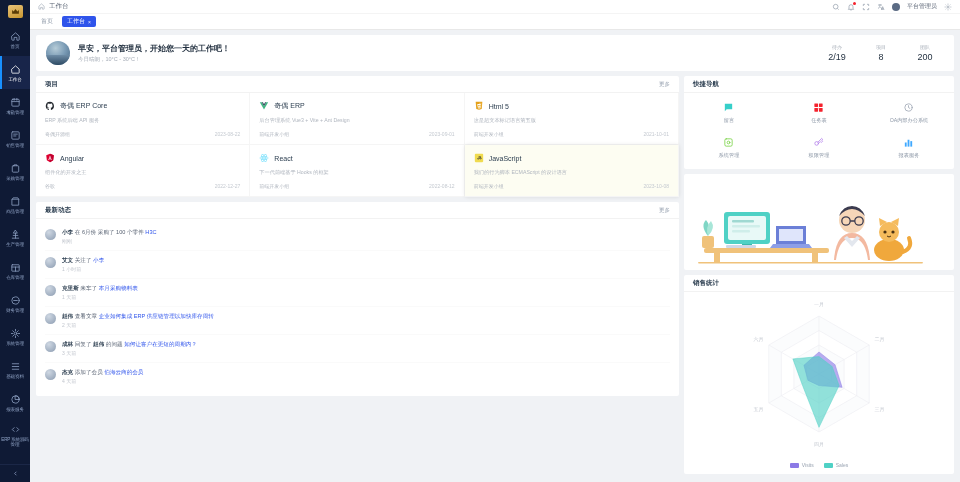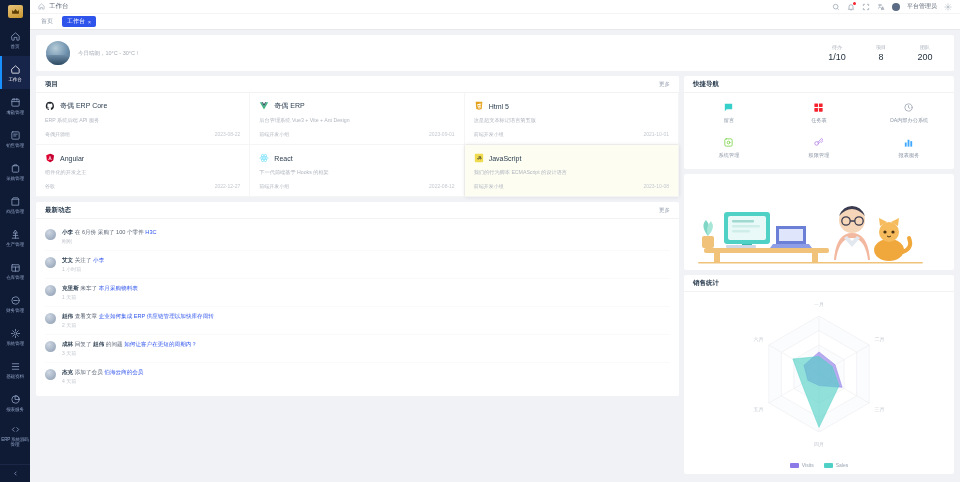--- a/index.html
+++ b/index.html
@@ -369,26 +369,27 @@
           <span>工作台</span>
           <span class="tab-x">×</span>
         </div>
       </div>
 
     <div class="scroll">
 
       <div class="banner">
         <div class="banner-avatar"></div>
         <div class="banner-txt">
+          <div class="banner-title">早安，平台管理员，开始您一天的工作吧！</div>
           <div class="banner-sub">今日晴朗，10°C - 30°C！</div>
         </div>
         <div class="banner-stats" id="banner-stats">
             <div class="stat">
               <div class="stat-label">待办</div>
-              <div class="stat-value">1/10</div>
+              <div class="stat-value">2/19</div>
             </div>
             <div class="stat">
               <div class="stat-label">项目</div>
               <div class="stat-value">8</div>
             </div>
             <div class="stat">
               <div class="stat-label">团队</div>
               <div class="stat-value">200</div>
             </div>
           </div>

